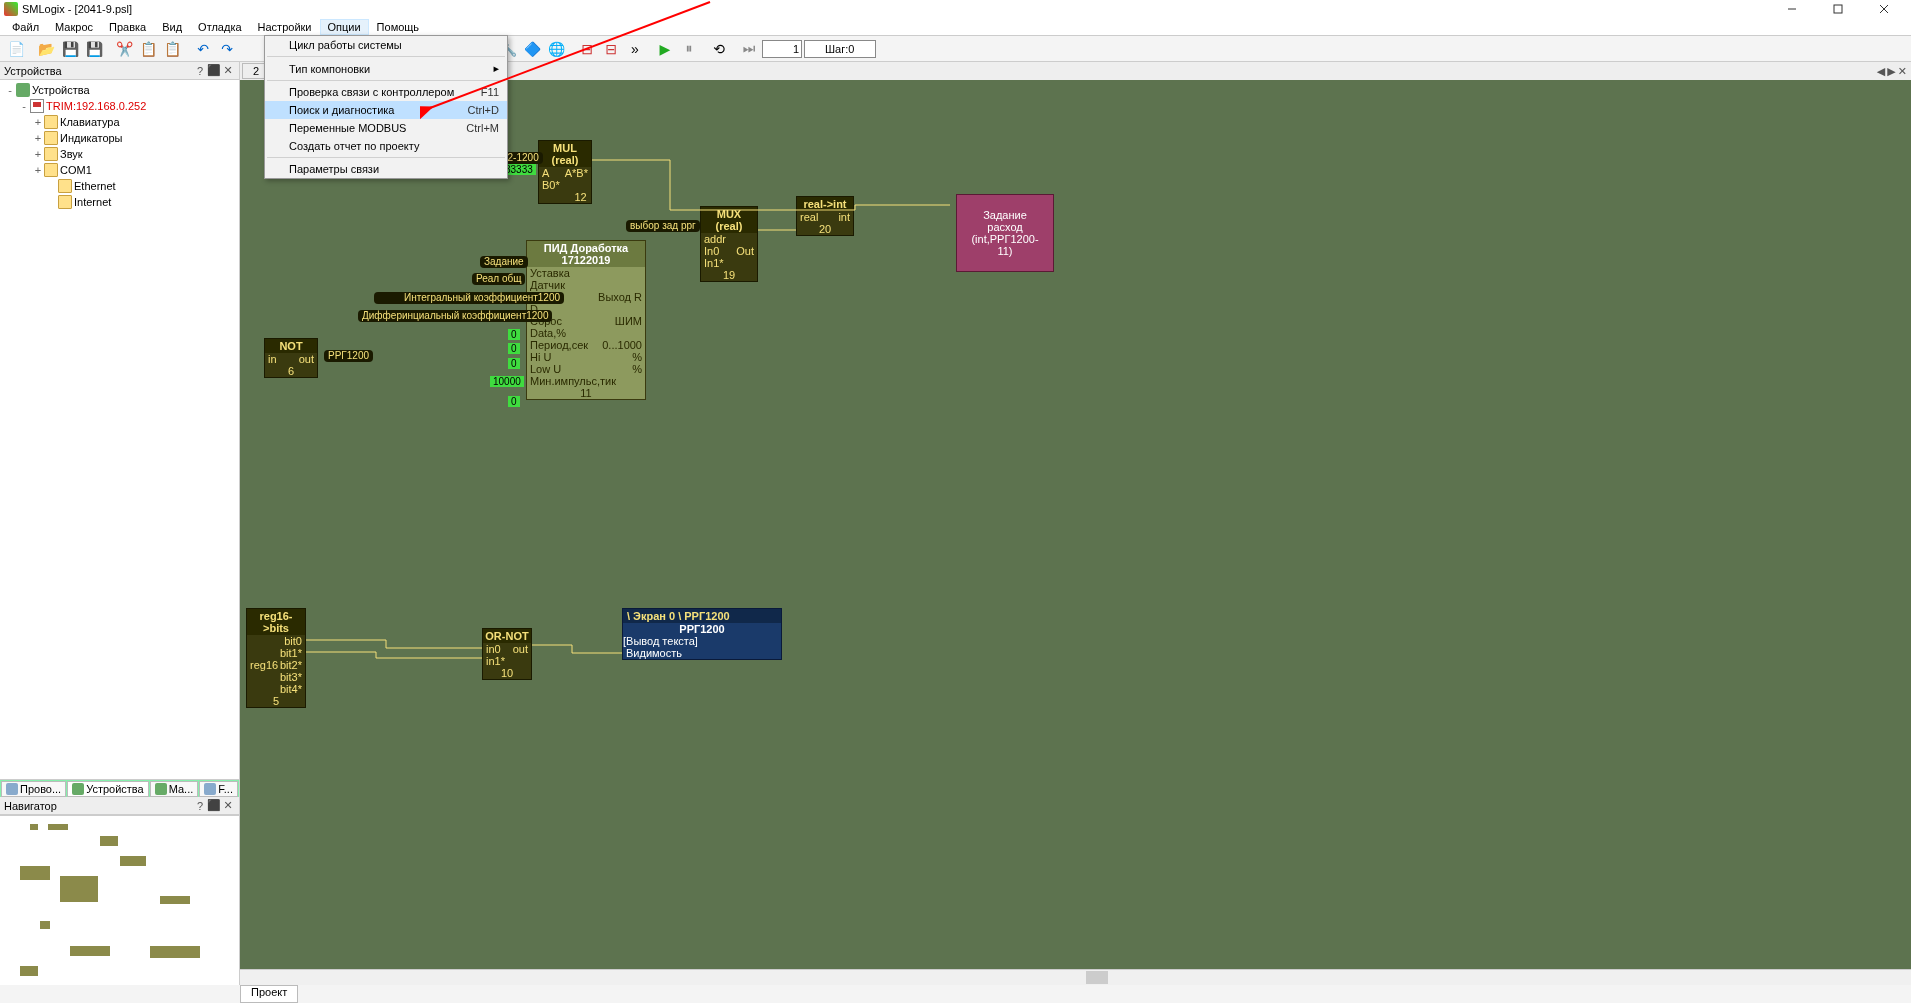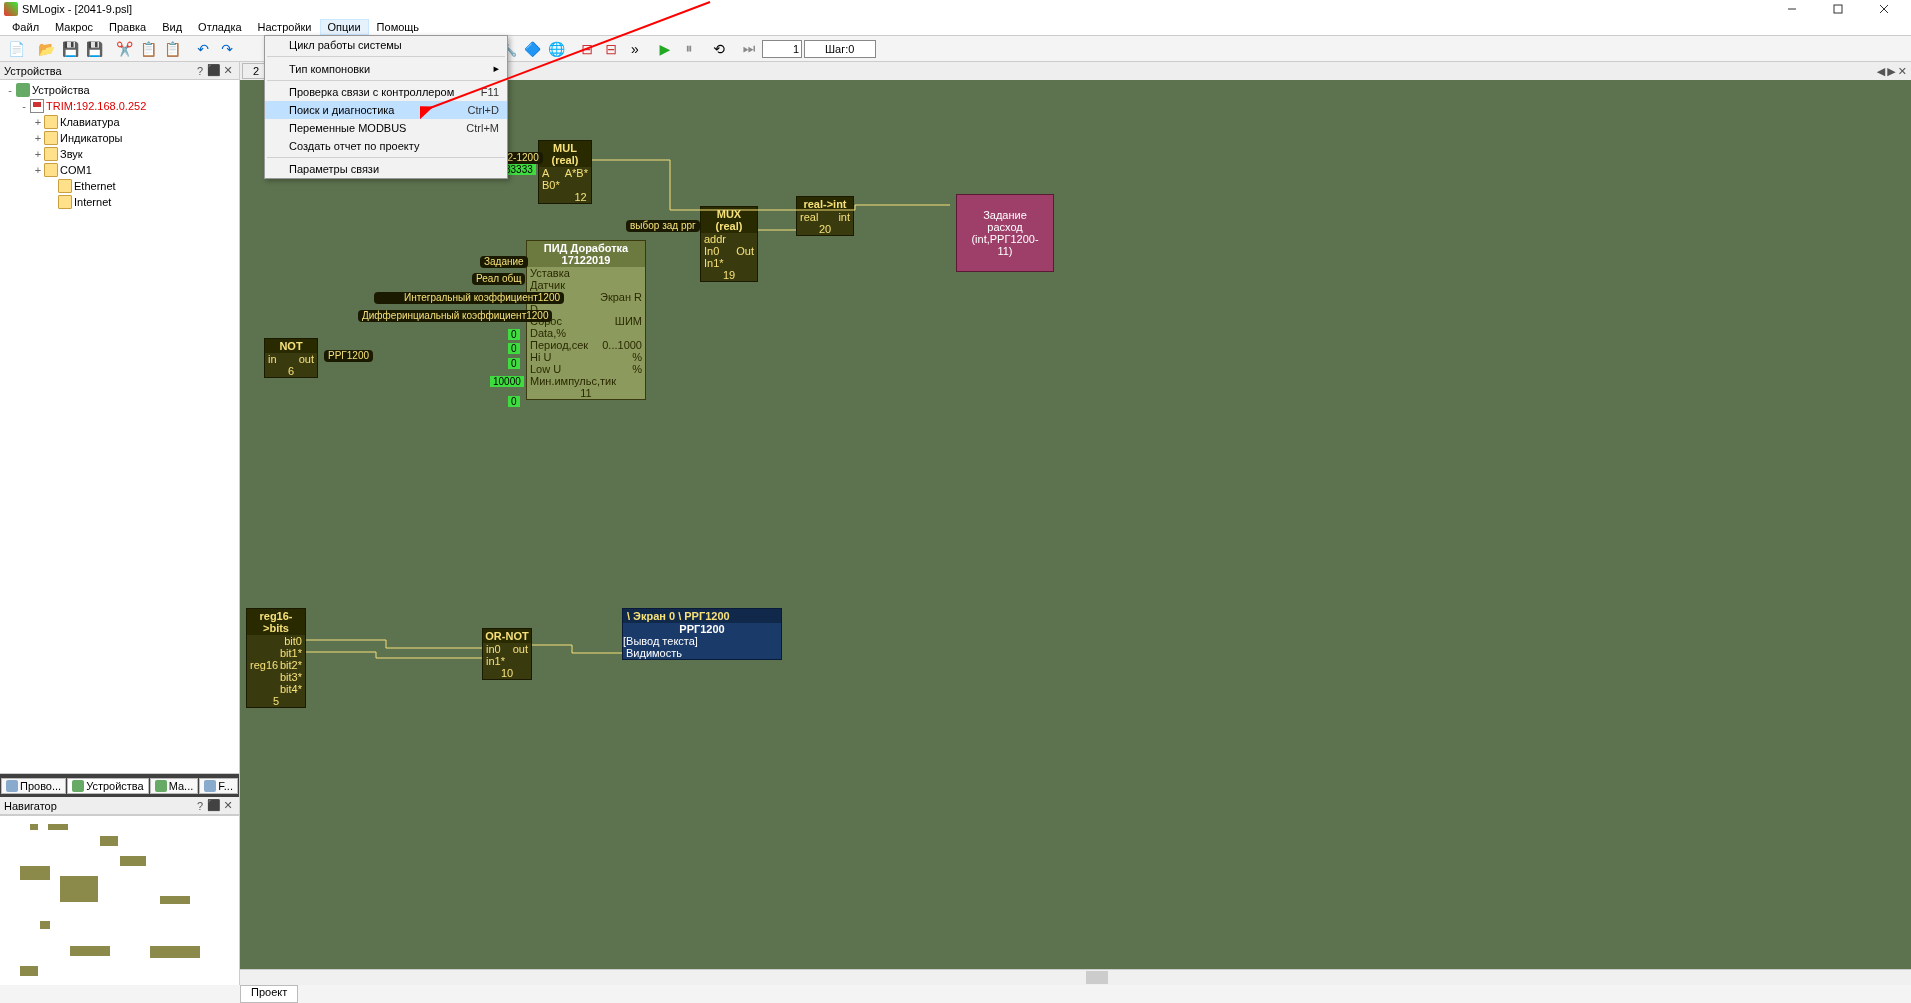--- a/index.html
+++ b/index.html
@@ -33,21 +33,21 @@
   .tree-row .tw { width:12px; text-align:center; color:#666;}
   .tree-row .ic { width:14px; height:14px; margin-right:2px;}
   .tree-row .lbl { white-space:nowrap; }
   .tree-row.red .lbl { color:#d00; }
   .ic.devices { background:#6a6; border-radius:2px; }
   .ic.monitor { background:#fff; border:1px solid #888; position:relative;}
   .ic.monitor::after { content:''; position:absolute; inset:2px 2px 5px 2px; background:#c33;}
   .ic.folder { background:#ffe18b; border:1px solid #c8a040; border-radius:1px;}
   .ic.proj { background:#8ac; border-radius:2px;}
   
-  .left-tabs { height:24px; display:flex; align-items:center; background:#404040; border-top:1px solid #ccc;}
+  .left-tabs { height:18px; display:flex; align-items:center; background:#86efac; border-top:1px solid #ccc;}
   .left-tabs .tab { display:flex; align-items:center; padding:0 4px; height:16px; border:1px solid #bbb; margin-left:1px; background:#f8f8f8;}
   .left-tabs .tab .ic { width:12px; height:12px; margin-right:2px;}
   .left-tabs .tab.active { background:#fff; }
   .nav-canvas { height:170px; background:#fff; position:relative; border-top:1px solid #ccc;}
   .nav-canvas .blob { position:absolute; background:#8b8a4a; }
   
   .canvas-wrap { flex:1; display:flex; flex-direction:column; }
   .tabstrip { height:18px; background:#eee; display:flex; align-items:center; }
   .tabstrip .tab { padding:0 10px; border:1px solid #bbb; background:#eee; height:16px; line-height:14px; margin-left:2px;}
   .tabstrip .rctrl { margin-left:auto; display:flex; gap:2px; padding-right:4px;}
@@ -359,21 +359,21 @@
         <div class="row">
             <span>Уставка</span>
             <span></span>
           </div>
         <div class="row">
             <span>Датчик</span>
             <span></span>
           </div>
         <div class="row">
             <span>I</span>
-            <span>Экран R</span>
+            <span>Выход R</span>
           </div>
         <div class="row">
             <span>D</span>
             <span></span>
           </div>
         <div class="row">
             <span>Сброс</span>
             <span>ШИМ</span>
           </div>
         <div class="row">

